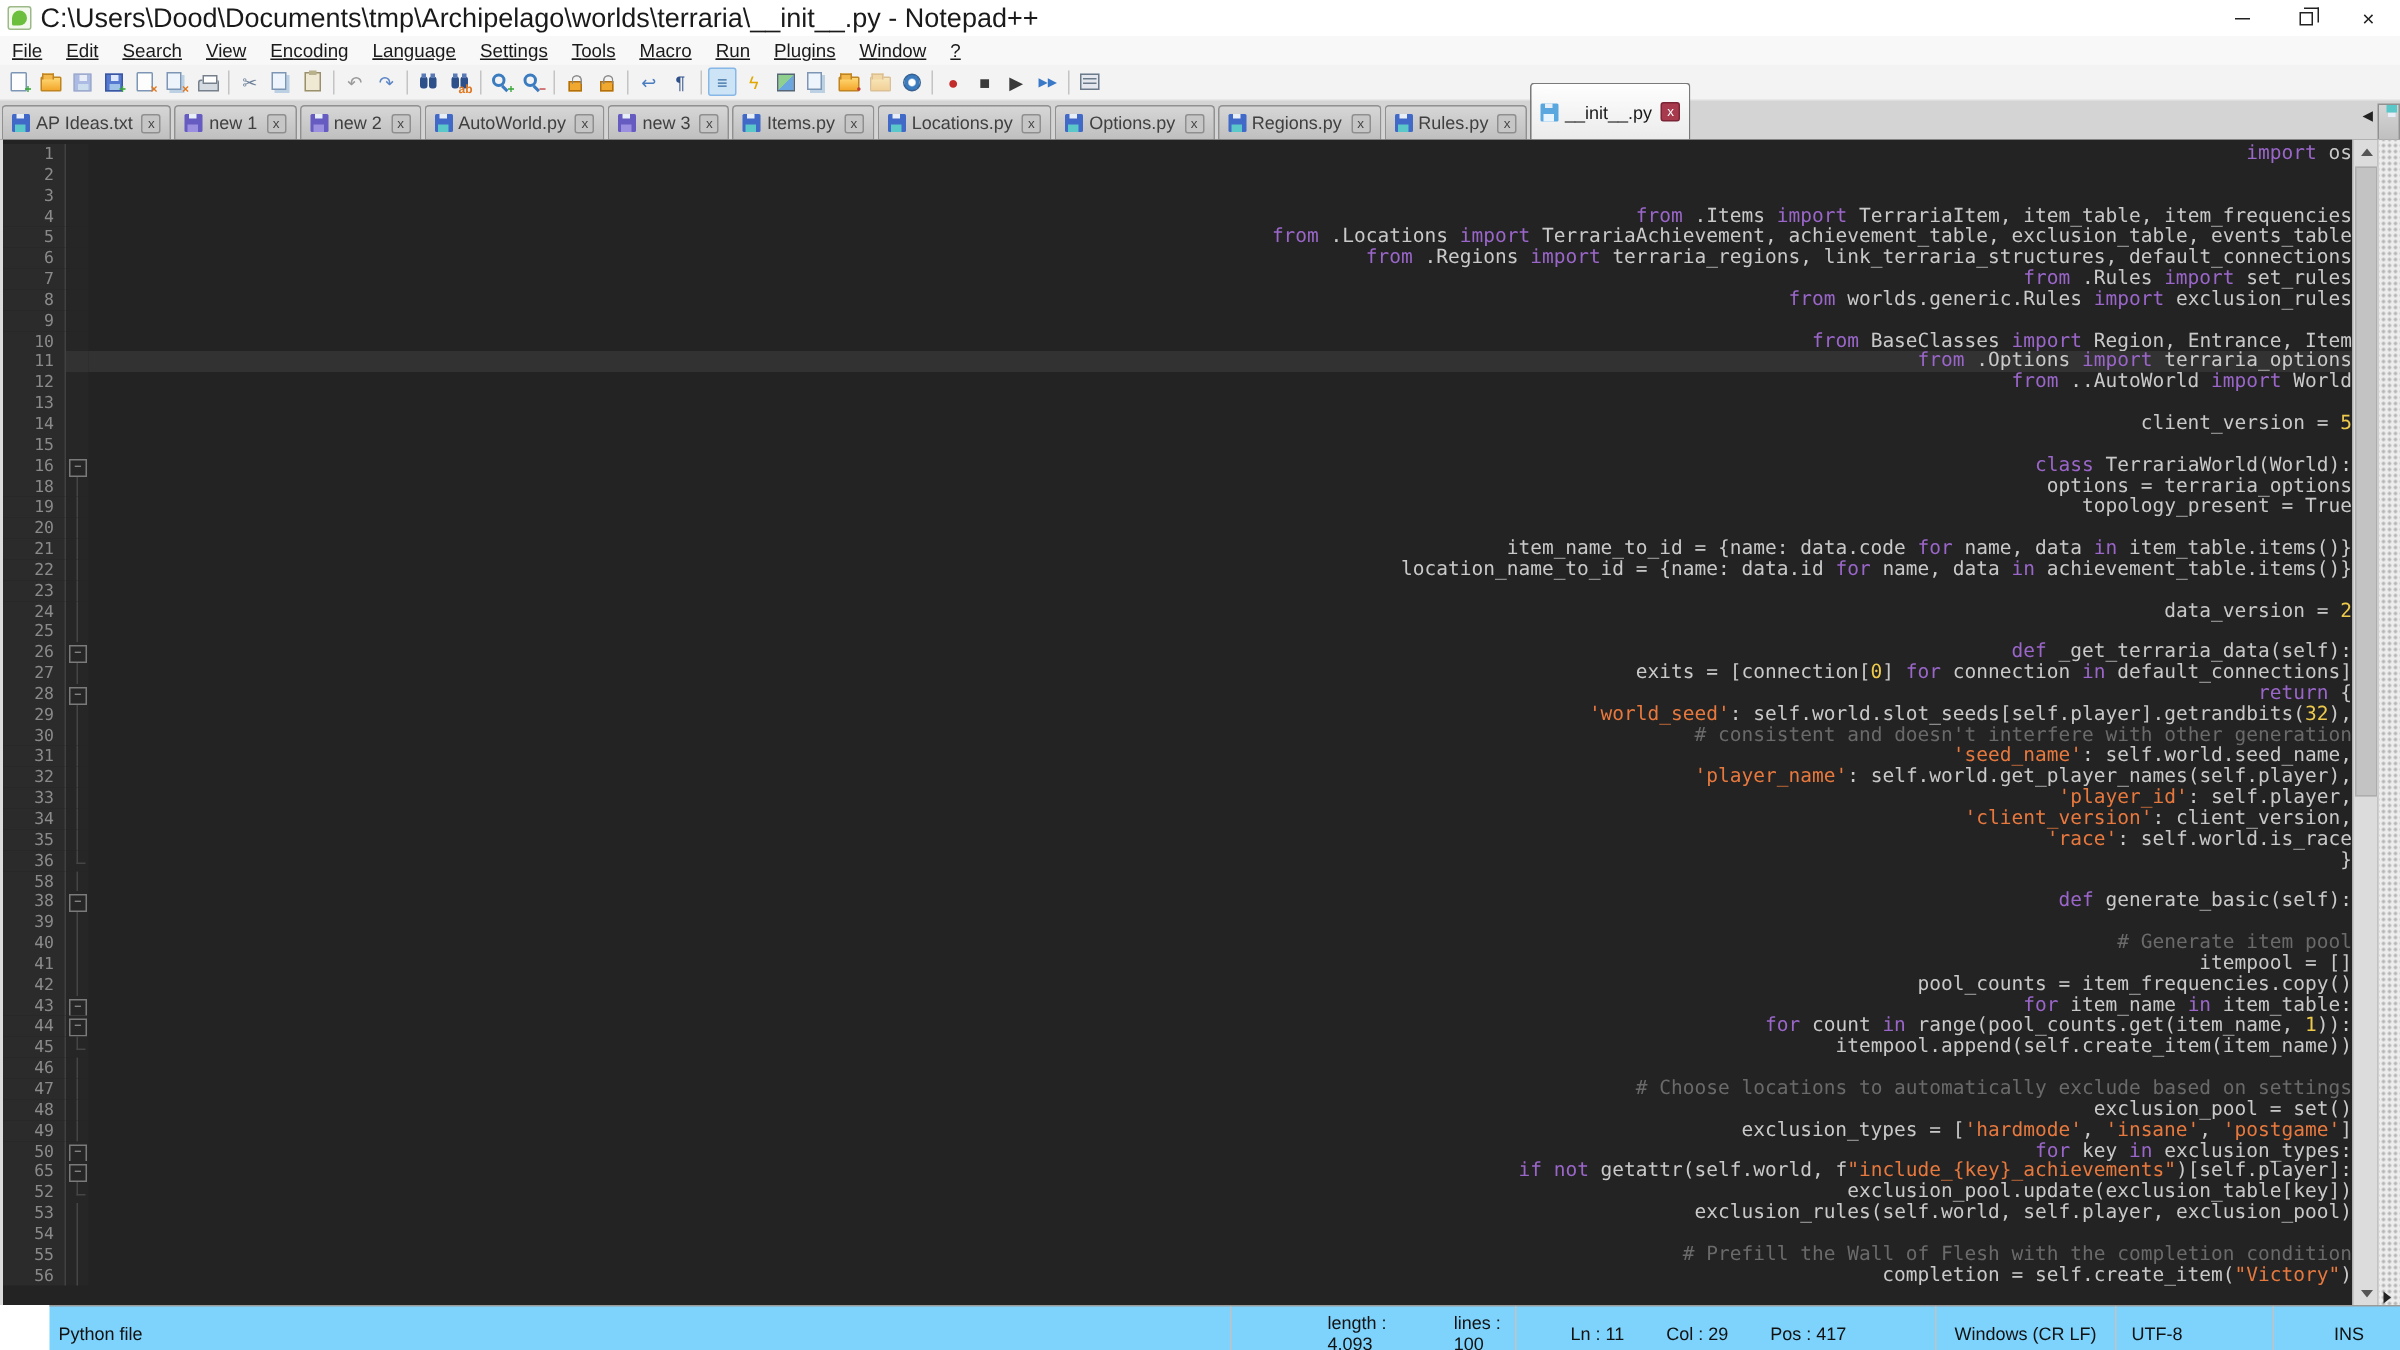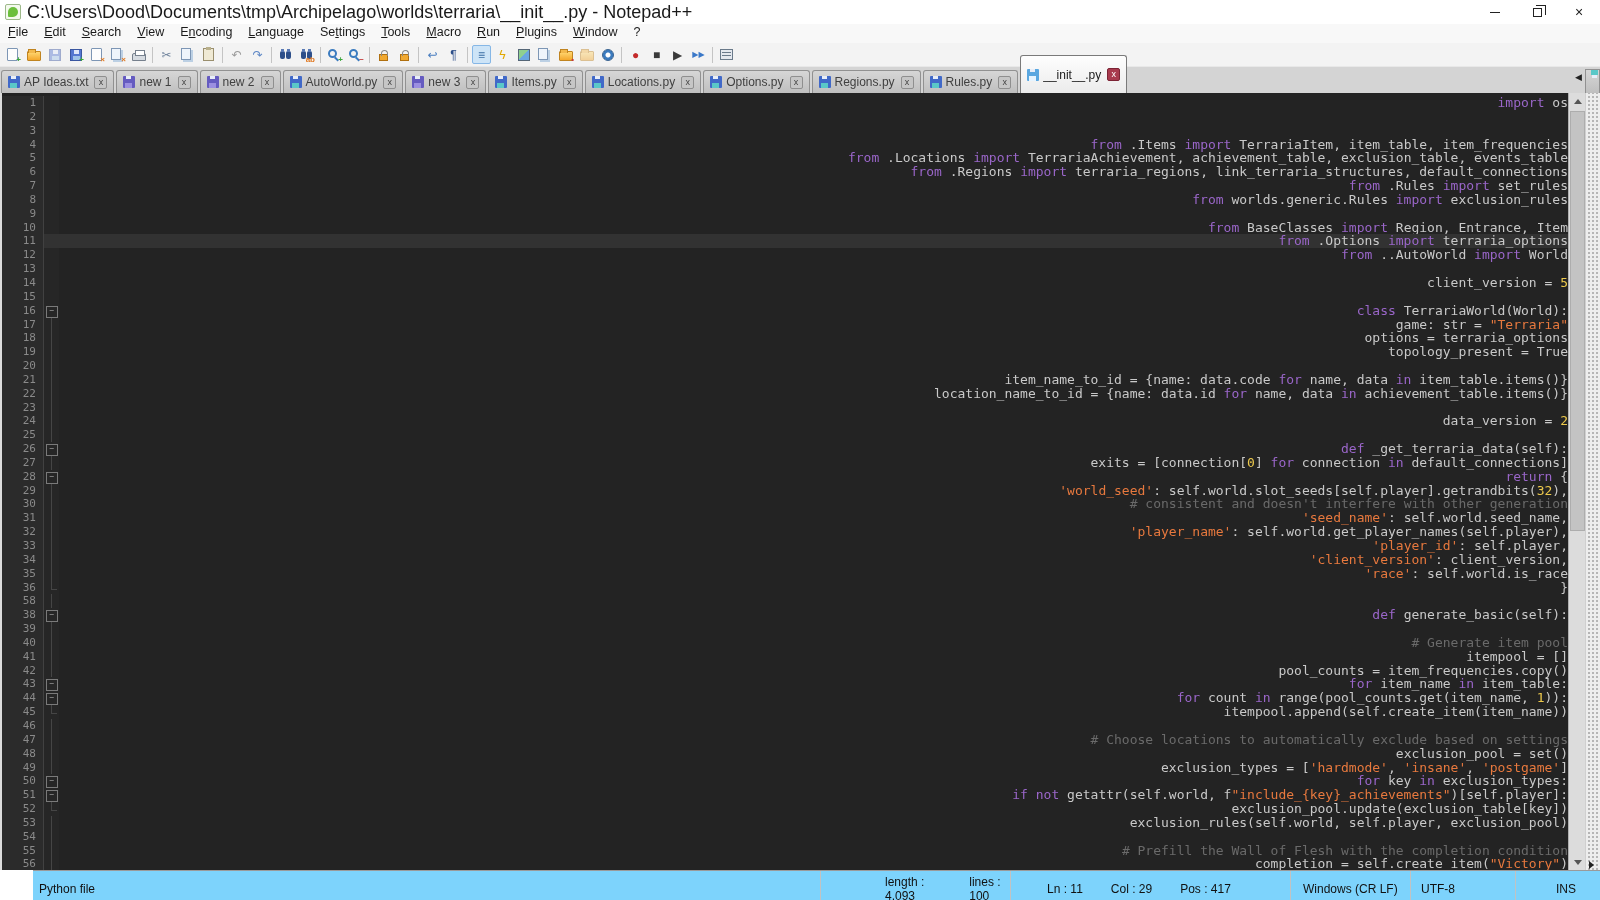--- a/index.html
+++ b/index.html
@@ -14,21 +14,21 @@
              background:#6cbf3c; border-radius:50% 50% 50% 10%; }
   .title-text { font-size:18px; color:#1a1a1a; flex:1; white-space:nowrap; overflow:hidden; }
   .win-btn { width:42px; height:24px; display:flex; align-items:center; justify-content:center; color:#222; }
   .ic-min { width:10px; height:1px; background:#222; display:block; }
   .ic-max { width:9px; height:9px; border:1px solid #222; position:relative; display:block; background:#fff; }
   .ic-max::before { content:""; position:absolute; left:2px; top:-4px; width:9px; height:9px;
              border:1px solid #222; border-left:none; border-bottom:none; }
   .win-close { font-size:14px; }
 
   
-  .menubar { height:19px; background:#f8f8f8; display:flex; font-size:12.5px; color:#1a1a1a; }
+  .menubar { height:19px; background:#f8f8f8; display:flex; align-items:center; font-size:12.5px; color:#1a1a1a;text-decoration:underline; }
   .menu-item { padding:1px 8px; }
   .menu-item u { text-decoration:underline; }
 
   
   .toolbar { height:23px; background:#f3f3f3; display:flex; align-items:center; padding-left:2px; }
   .tb-btn { width:19px; height:19px; margin:0 1px; display:flex; align-items:center; justify-content:center;
             position:relative; border:1px solid transparent; }
   .tb-btn.pressed { background:#cde4f7; border:1px solid #86b7e6; border-radius:2px; }
   .tb-btn.dim { opacity:.45; }
   .tb-sep { width:1px; height:16px; background:#c4c4c4; margin:0 3px; }
@@ -434,25 +434,20 @@
         <span class="ln">15</span>
         <span class="fold"></span>
         <span class="code"></span>
       </div>
       <div class="row">
         <span class="ln">16</span>
         <span class="fold f-box"></span>
         <span class="code"><span class="tok-k">class</span><span class="tok-t"> TerrariaWorld(World):</span></span>
       </div>
       <div class="row">
-        <span class="ln">17</span>
-        <span class="fold f-line"></span>
-        <span class="code"><span class="tok-t">    game: str = </span><span class="tok-s">"Terraria"</span></span>
-      </div>
-      <div class="row">
         <span class="ln">18</span>
         <span class="fold f-line"></span>
         <span class="code"><span class="tok-t">    options = terraria_options</span></span>
       </div>
       <div class="row">
         <span class="ln">19</span>
         <span class="fold f-line"></span>
         <span class="code"><span class="tok-t">    topology_present = True</span></span>
       </div>
       <div class="row">
@@ -604,21 +599,21 @@
         <span class="ln">49</span>
         <span class="fold f-line"></span>
         <span class="code"><span class="tok-t">        exclusion_types = [</span><span class="tok-s">'hardmode'</span><span class="tok-t">, </span><span class="tok-s">'insane'</span><span class="tok-t">, </span><span class="tok-s">'postgame'</span><span class="tok-t">]</span></span>
       </div>
       <div class="row">
         <span class="ln">50</span>
         <span class="fold f-box"></span>
         <span class="code"><span class="tok-t">        </span><span class="tok-k">for</span><span class="tok-t"> key </span><span class="tok-k">in</span><span class="tok-t"> exclusion_types:</span></span>
       </div>
       <div class="row">
-        <span class="ln">51</span>
+        <span class="ln">65</span>
         <span class="fold f-box"></span>
         <span class="code"><span class="tok-t">            </span><span class="tok-k">if</span><span class="tok-t"> </span><span class="tok-k">not</span><span class="tok-t"> getattr(self.world, f</span><span class="tok-s">"include_{key}_achievements"</span><span class="tok-t">)[self.player]:</span></span>
       </div>
       <div class="row">
         <span class="ln">52</span>
         <span class="fold f-end"></span>
         <span class="code"><span class="tok-t">                exclusion_pool.update(exclusion_table[key])</span></span>
       </div>
       <div class="row">
         <span class="ln">53</span>

